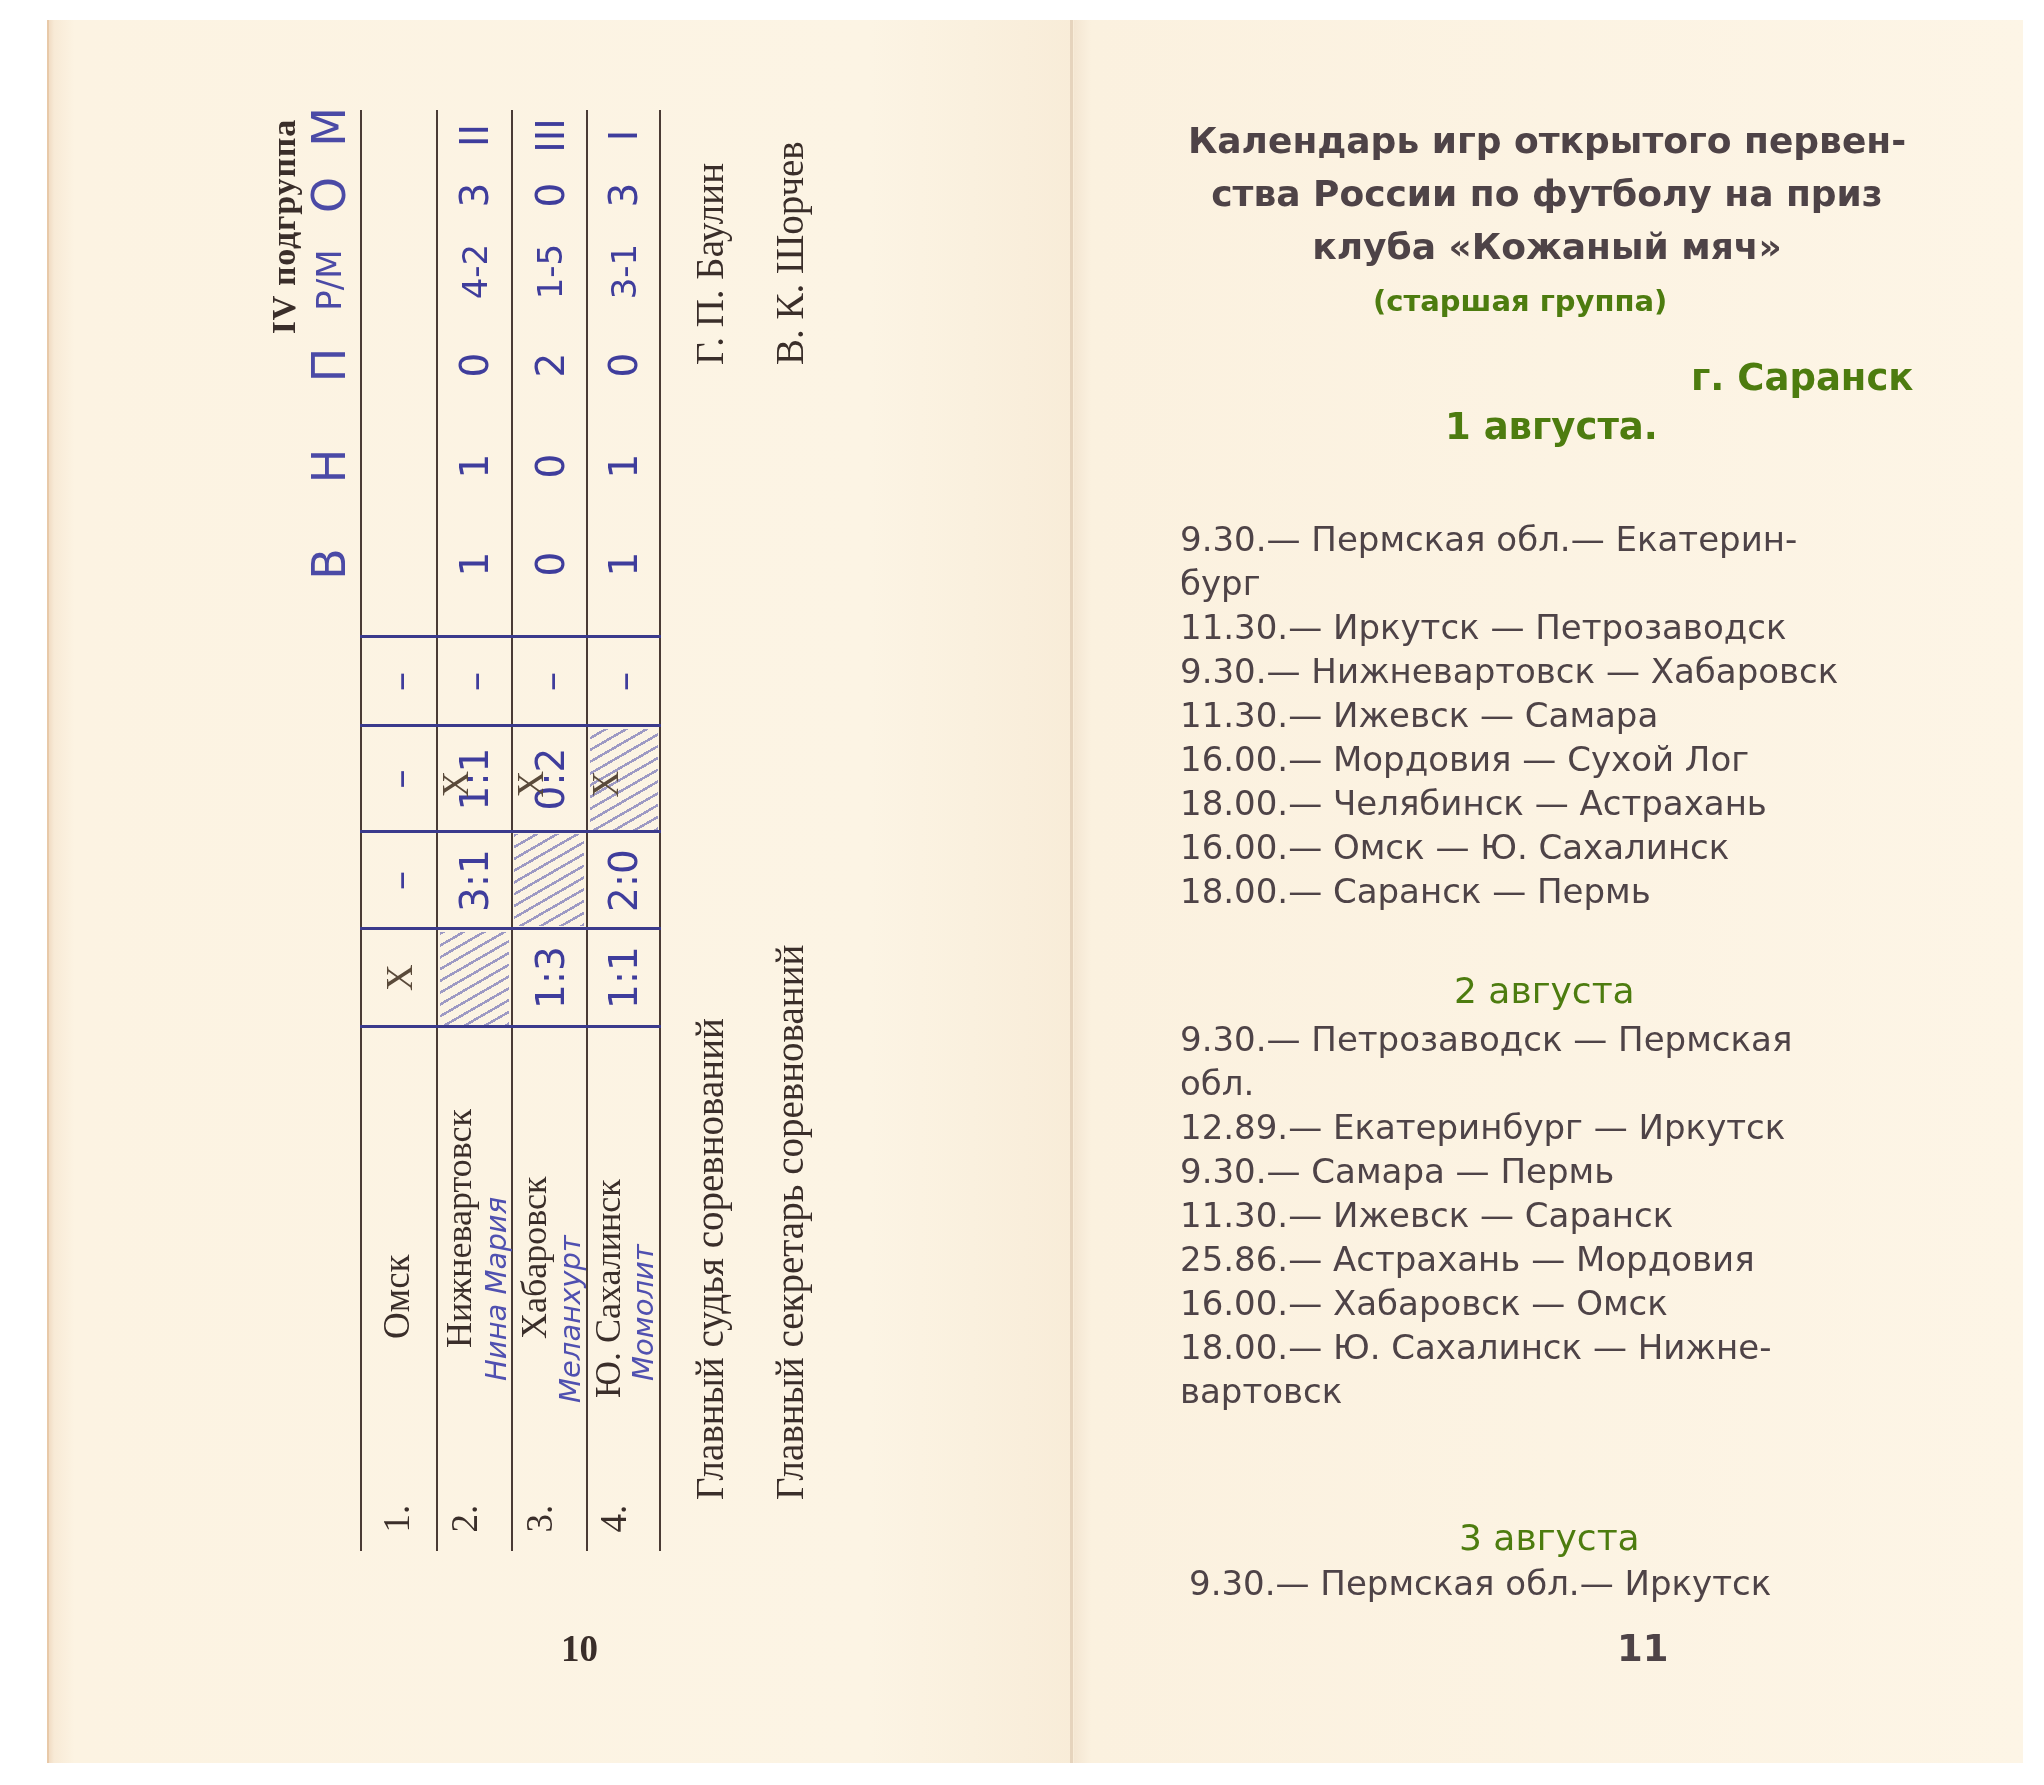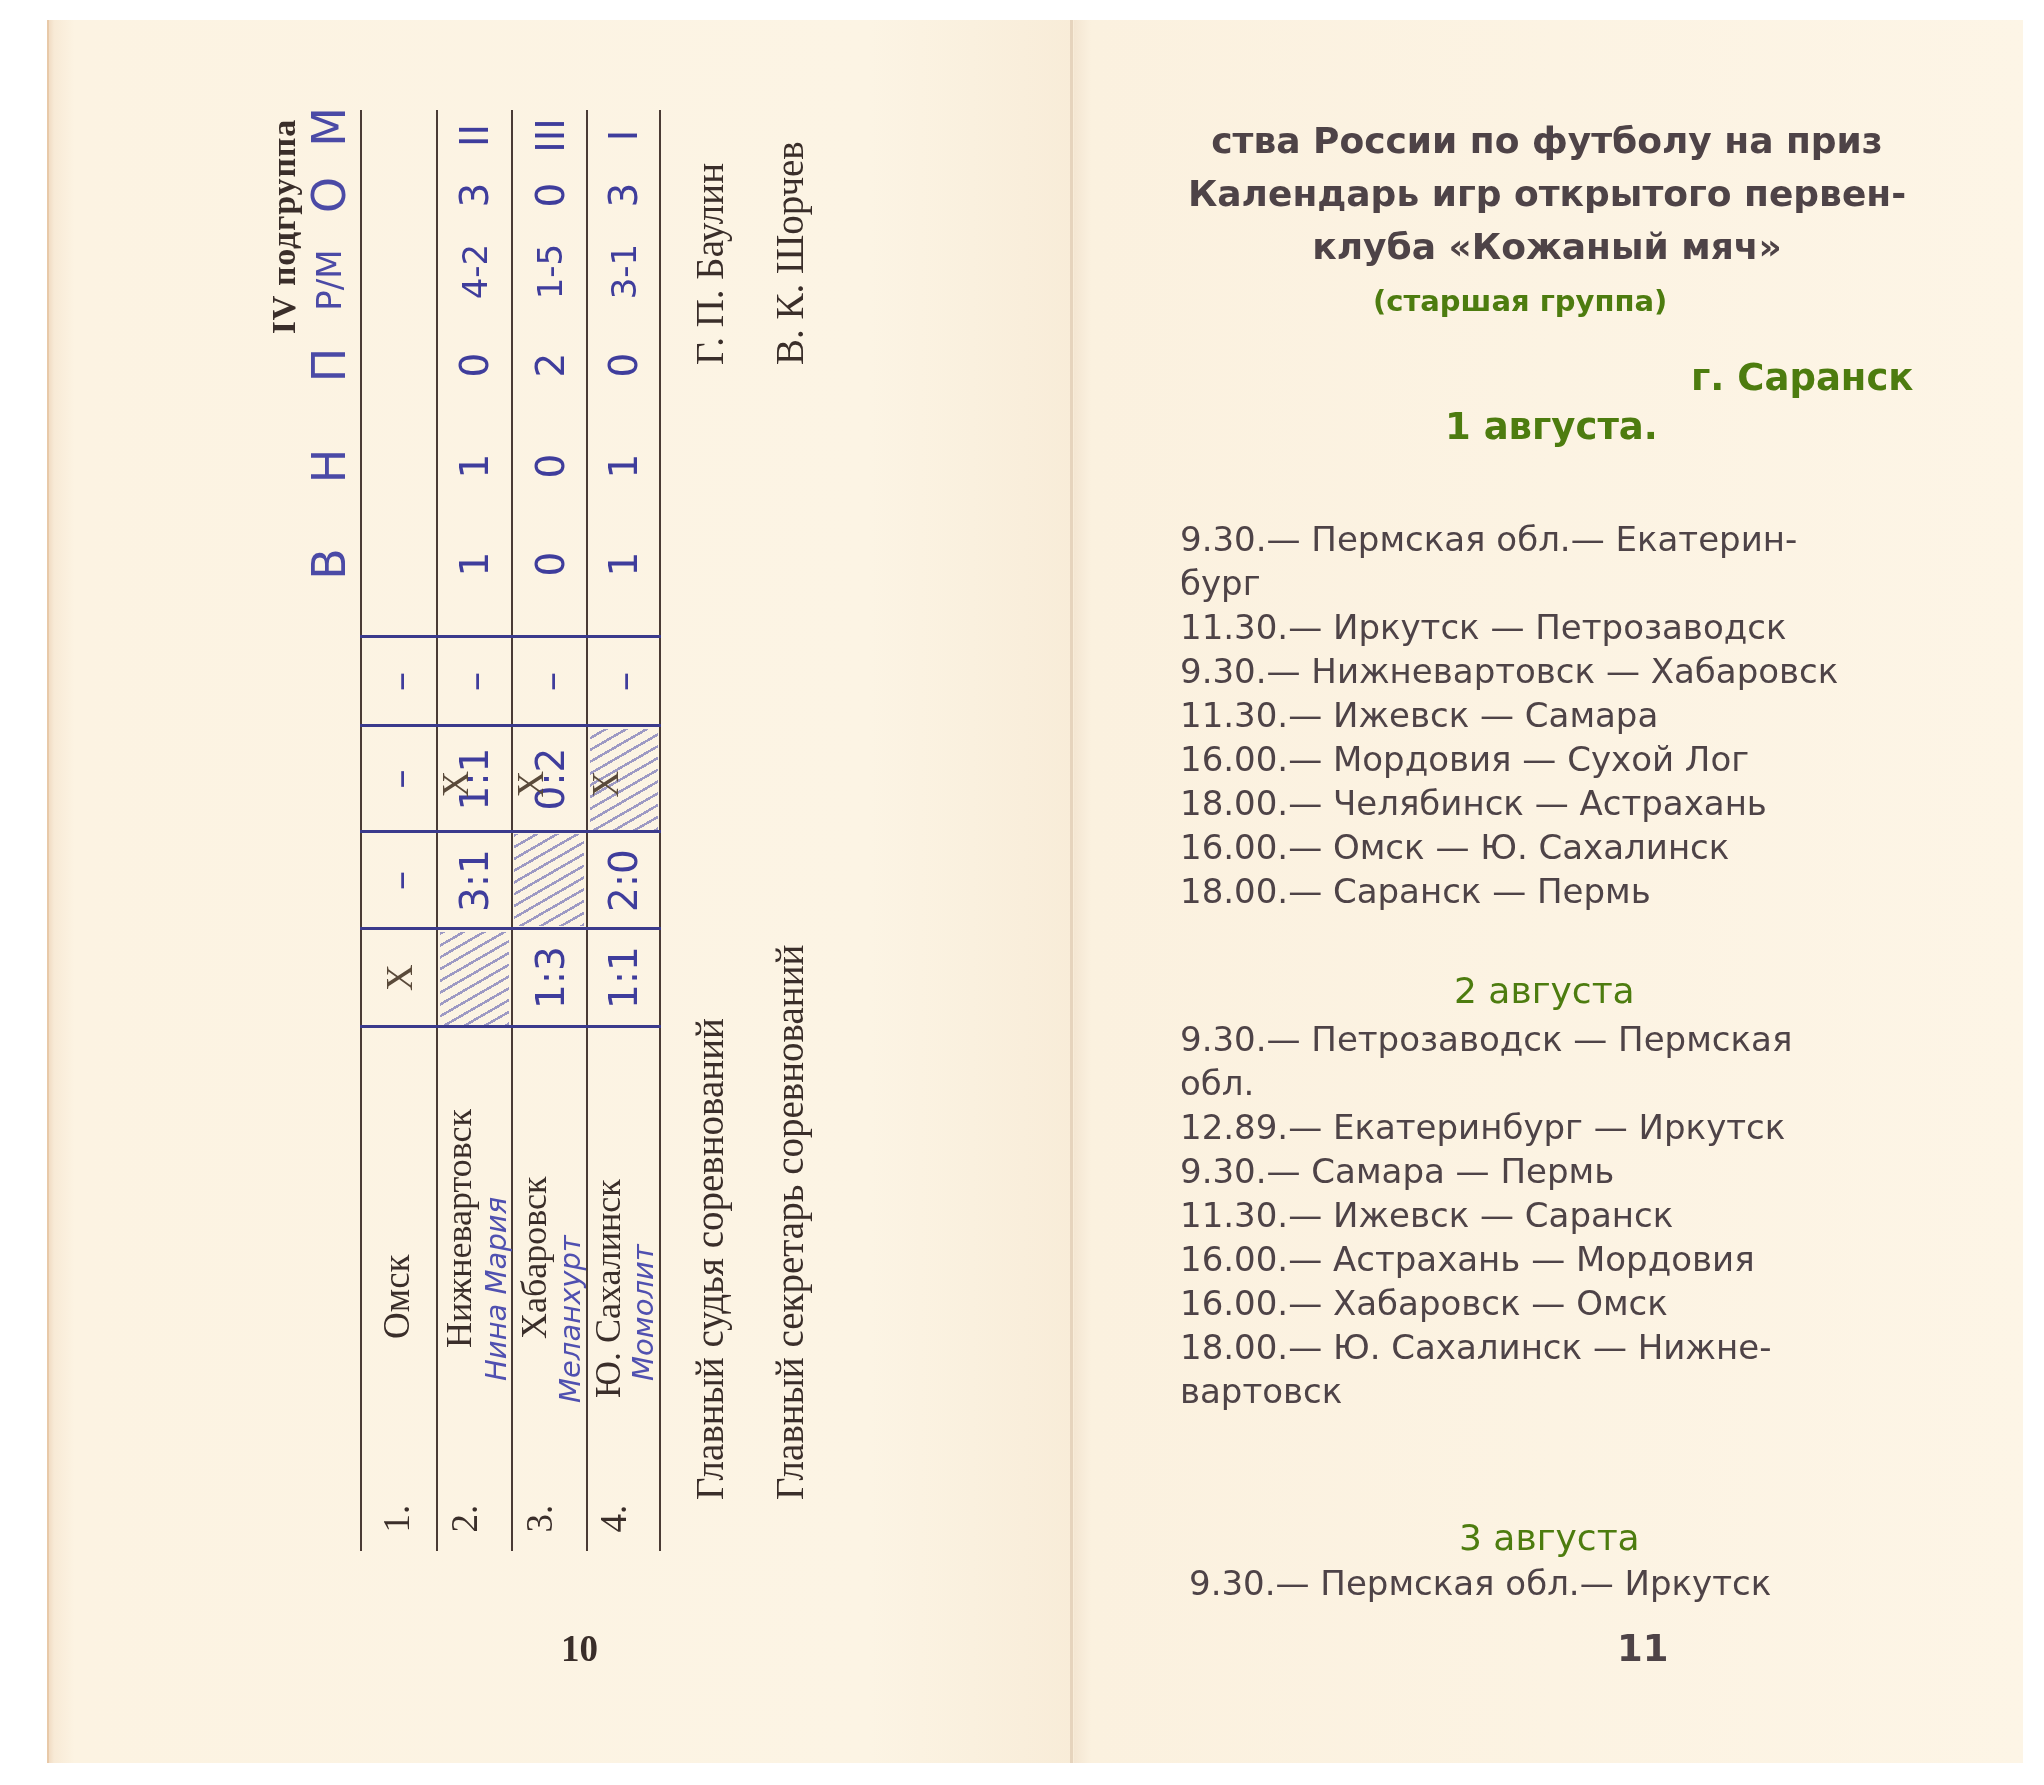--- a/index.html
+++ b/index.html
@@ -174,22 +174,22 @@
 
   <div class="sig" style="left:85px;top:424px">Главный судья соревнований</div>
   <div class="sig" style="left:1220px;top:424px">Г. П. Баулин</div>
   <div class="sig" style="left:85px;top:504px">Главный секретарь соревнований</div>
   <div class="sig" style="left:1220px;top:504px">В. К. Шорчев</div>
 </div>
 
 <div class="pnum" style="left:561px;top:1627px">10</div>
 
 <div class="title">
+  <div>Календарь игр открытого первен-</div>
   <div>ства России по футболу на приз</div>
-  <div>Календарь игр открытого первен-</div>
   <div>клуба «Кожаный мяч»</div>
 </div>
 <div class="rp subtitle">(старшая группа)</div>
 <div class="rp city">г. Саранск</div>
 
 <div class="rp day bold" style="left:1445px;top:405px;font-size:37px">1 августа.</div>
 <div class="sched" style="top:517px">
   <div class="row">9.30.— Пермская  обл.— Екатерин-</div>
   <div class="row">бург</div>
   <div class="row">11.30.— Иркутск — Петрозаводск</div>
@@ -201,21 +201,21 @@
   <div class="row">18.00.— Саранск — Пермь</div>
 </div>
 
 <div class="rp day" style="left:1454px;top:970px">2 августа</div>
 <div class="sched" style="top:1017px">
   <div class="row">9.30.— Петрозаводск — Пермская</div>
   <div class="row">обл.</div>
   <div class="row">12.89.— Екатеринбург — Иркутск</div>
   <div class="row">9.30.— Самара — Пермь</div>
   <div class="row">11.30.— Ижевск — Саранск</div>
-  <div class="row">16.00.— Астрахань — Мордовия</div>
+  <div class="row">25.86.— Астрахань — Мордовия</div>
   <div class="row">16.00.— Хабаровск — Омск</div>
   <div class="row">18.00.— Ю.    Сахалинск — Нижне-</div>
   <div class="row">вартовск</div>
 </div>
 
 <div class="rp day" style="left:1459px;top:1517px">3 августа</div>
 <div class="sched" style="top:1561px;left:1189px">
   <div class="row">9.30.— Пермская обл.— Иркутск</div>
 </div>
 

